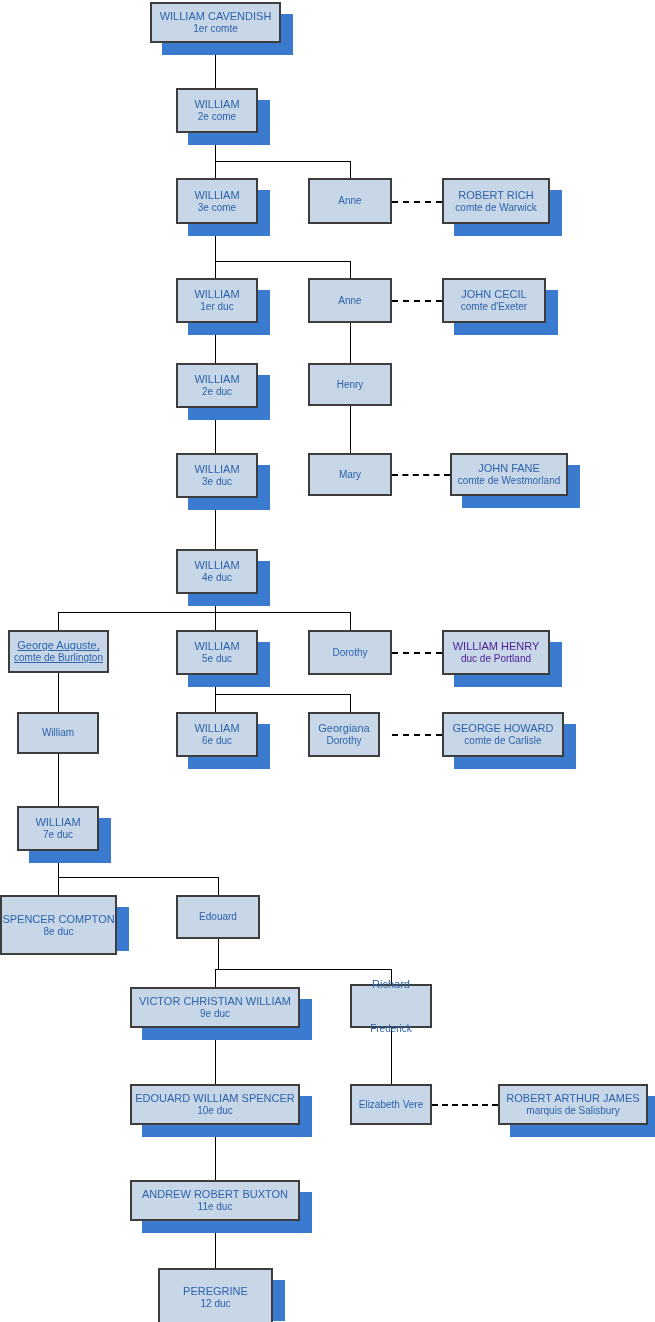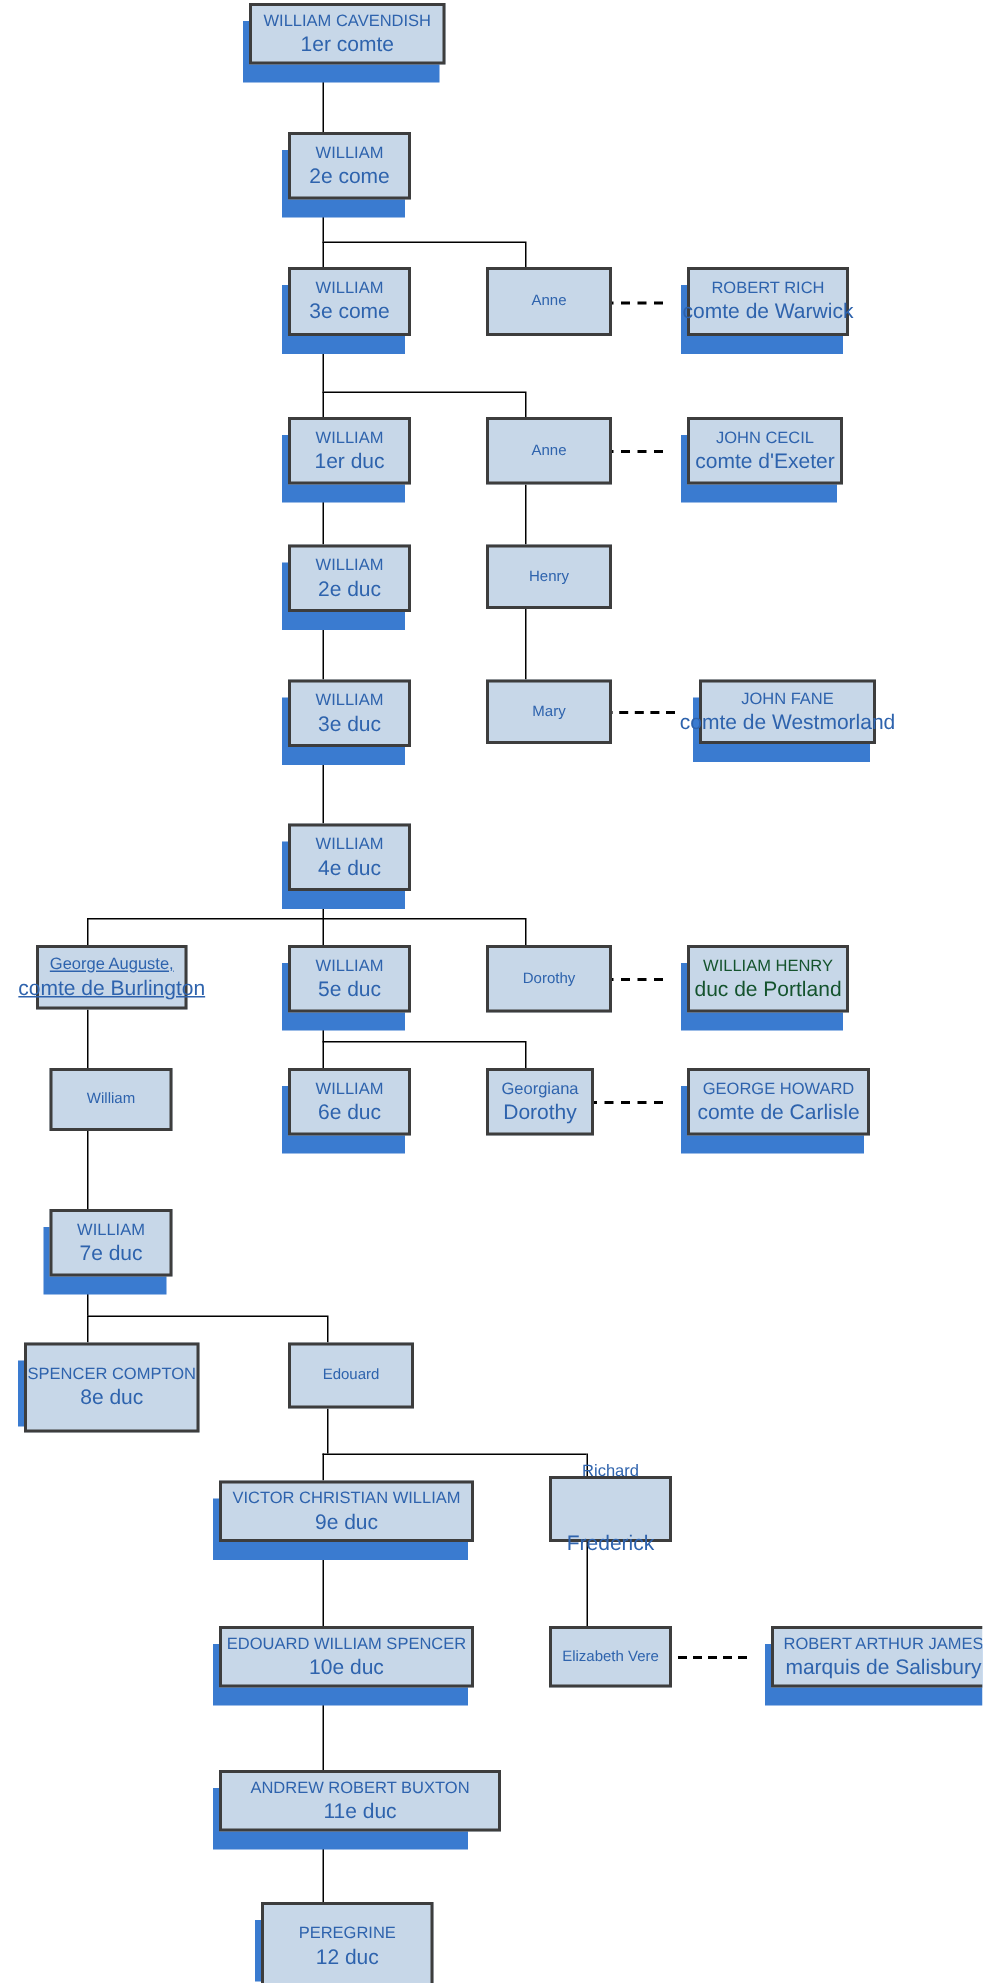--- a/index.html
+++ b/index.html
@@ -15,23 +15,23 @@
   .shadow{position:absolute;background:#3a7bd0;}
 
   .node{position:absolute;box-sizing:border-box;
         background:#c7d7e8;
         border:2px solid #3d3d3d;
         display:flex;flex-direction:column;
         align-items:center;justify-content:center;
         color:#2e63ad;
         line-height:1.18;
         text-align:center;
-        padding:0 3px;margin-left:16px;}
+        padding:0 3px;}
   .node .l1{font-size:11px;white-space:nowrap;}
-  .node .l2{font-size:14px;white-space:nowrap;}
+  .node .l2{font-size:10px;white-space:nowrap;}
   .node.one-line .l1{font-size:10px;}
 </style>
 </head>
 <body>
 
 <div id="canvas">
   <div id="edges-layer">
       <div class="edge v" style="background: rgb(0, 0, 0); left: 215px; top: 43px; height: 45px;"></div>
       <div class="edge v" style="background: rgb(0, 0, 0); left: 215px; top: 133px; height: 28px;"></div>
       <div class="edge h" style="background: rgb(0, 0, 0); left: 215px; top: 161px; width: 135px;"></div>
@@ -147,21 +147,21 @@
       </div>
       <div class="shadow" style="background: rgb(58, 123, 208); left: 188px; top: 642px; width: 82px; height: 45px;"></div>
       <div class="node" style="left: 176px; top: 630px; width: 82px; height: 45px; background: rgb(199, 215, 232); border-color: rgb(61, 61, 61); color: rgb(46, 99, 173);">
         <span class="l1">WILLIAM</span>
         <span class="l2">5e duc</span>
       </div>
       <div class="node one-line" style="left: 308px; top: 630px; width: 84px; height: 45px; background: rgb(199, 215, 232); border-color: rgb(61, 61, 61); color: rgb(46, 99, 173);">
         <span class="l1">Dorothy</span>
       </div>
       <div class="shadow" style="background: rgb(58, 123, 208); left: 454px; top: 642px; width: 108px; height: 45px;"></div>
-      <div class="node" style="left: 442px; top: 630px; width: 108px; height: 45px; background: rgb(199, 215, 232); border-color: rgb(61, 61, 61); color: #14532d;">
+      <div class="node" style="left: 442px; top: 630px; width: 108px; height: 45px; background: rgb(199, 215, 232); border-color: rgb(61, 61, 61); color: #4c1d95;">
         <span class="l1">WILLIAM HENRY</span>
         <span class="l2">duc de Portland</span>
       </div>
       <div class="node one-line" style="left: 17px; top: 712px; width: 82px; height: 42px; background: rgb(199, 215, 232); border-color: rgb(61, 61, 61); color: rgb(46, 99, 173);">
         <span class="l1">William</span>
       </div>
       <div class="shadow" style="background: rgb(58, 123, 208); left: 188px; top: 724px; width: 82px; height: 45px;"></div>
       <div class="node" style="left: 176px; top: 712px; width: 82px; height: 45px; background: rgb(199, 215, 232); border-color: rgb(61, 61, 61); color: rgb(46, 99, 173);">
         <span class="l1">WILLIAM</span>
         <span class="l2">6e duc</span>
@@ -204,21 +204,21 @@
       </div>
       <div class="node one-line" style="left: 350px; top: 1084px; width: 82px; height: 41px; background: rgb(199, 215, 232); border-color: rgb(61, 61, 61); color: rgb(46, 99, 173);">
         <span class="l1">Elizabeth Vere</span>
       </div>
       <div class="shadow" style="background: rgb(58, 123, 208); left: 510px; top: 1096px; width: 150px; height: 41px;"></div>
       <div class="node" style="left: 498px; top: 1084px; width: 150px; height: 41px; background: rgb(199, 215, 232); border-color: rgb(61, 61, 61); color: rgb(46, 99, 173);">
         <span class="l1">ROBERT ARTHUR JAMES</span>
         <span class="l2">marquis de Salisbury</span>
       </div>
       <div class="shadow" style="background: rgb(58, 123, 208); left: 142px; top: 1192px; width: 170px; height: 41px;"></div>
-      <div class="node" style="left: 130px; top: 1180px; width: 188px; height: 41px; background: rgb(199, 215, 232); border-color: rgb(61, 61, 61); color: rgb(46, 99, 173);">
+      <div class="node" style="left: 130px; top: 1180px; width: 170px; height: 41px; background: rgb(199, 215, 232); border-color: rgb(61, 61, 61); color: rgb(46, 99, 173);">
         <span class="l1">ANDREW ROBERT BUXTON</span>
         <span class="l2">11e duc</span>
       </div>
       <div class="shadow" style="background: rgb(58, 123, 208); left: 170px; top: 1280px; width: 115px; height: 41px;"></div>
       <div class="node" style="left: 158px; top: 1268px; width: 115px; height: 59px; background: rgb(199, 215, 232); border-color: rgb(61, 61, 61); color: rgb(46, 99, 173);">
         <span class="l1">PEREGRINE</span>
         <span class="l2">12 duc</span>
       </div>
     </div>
 </div>

